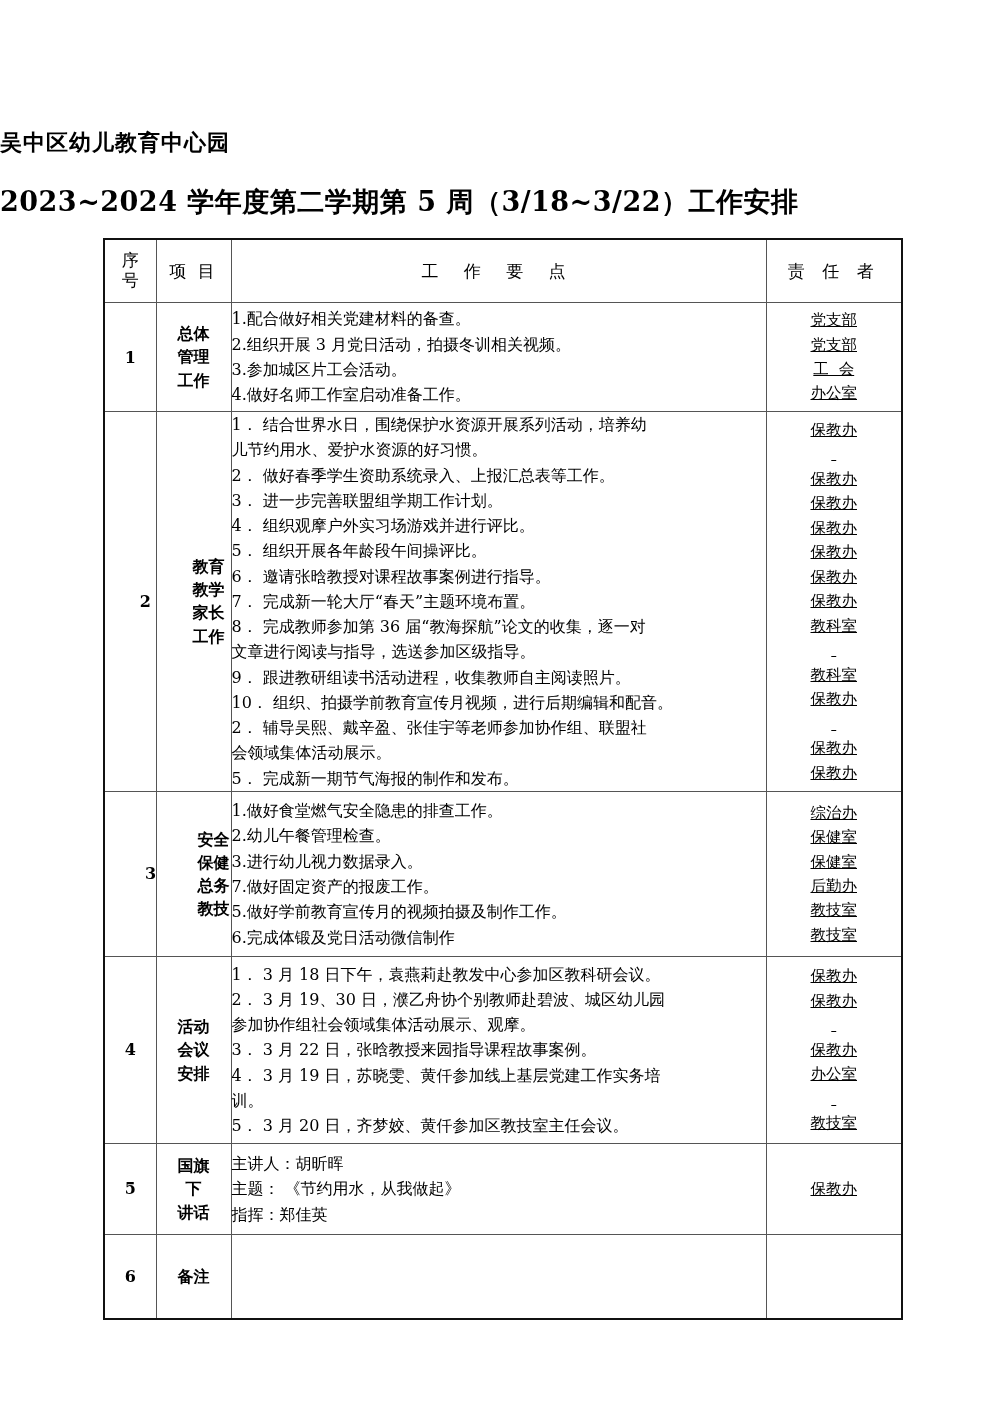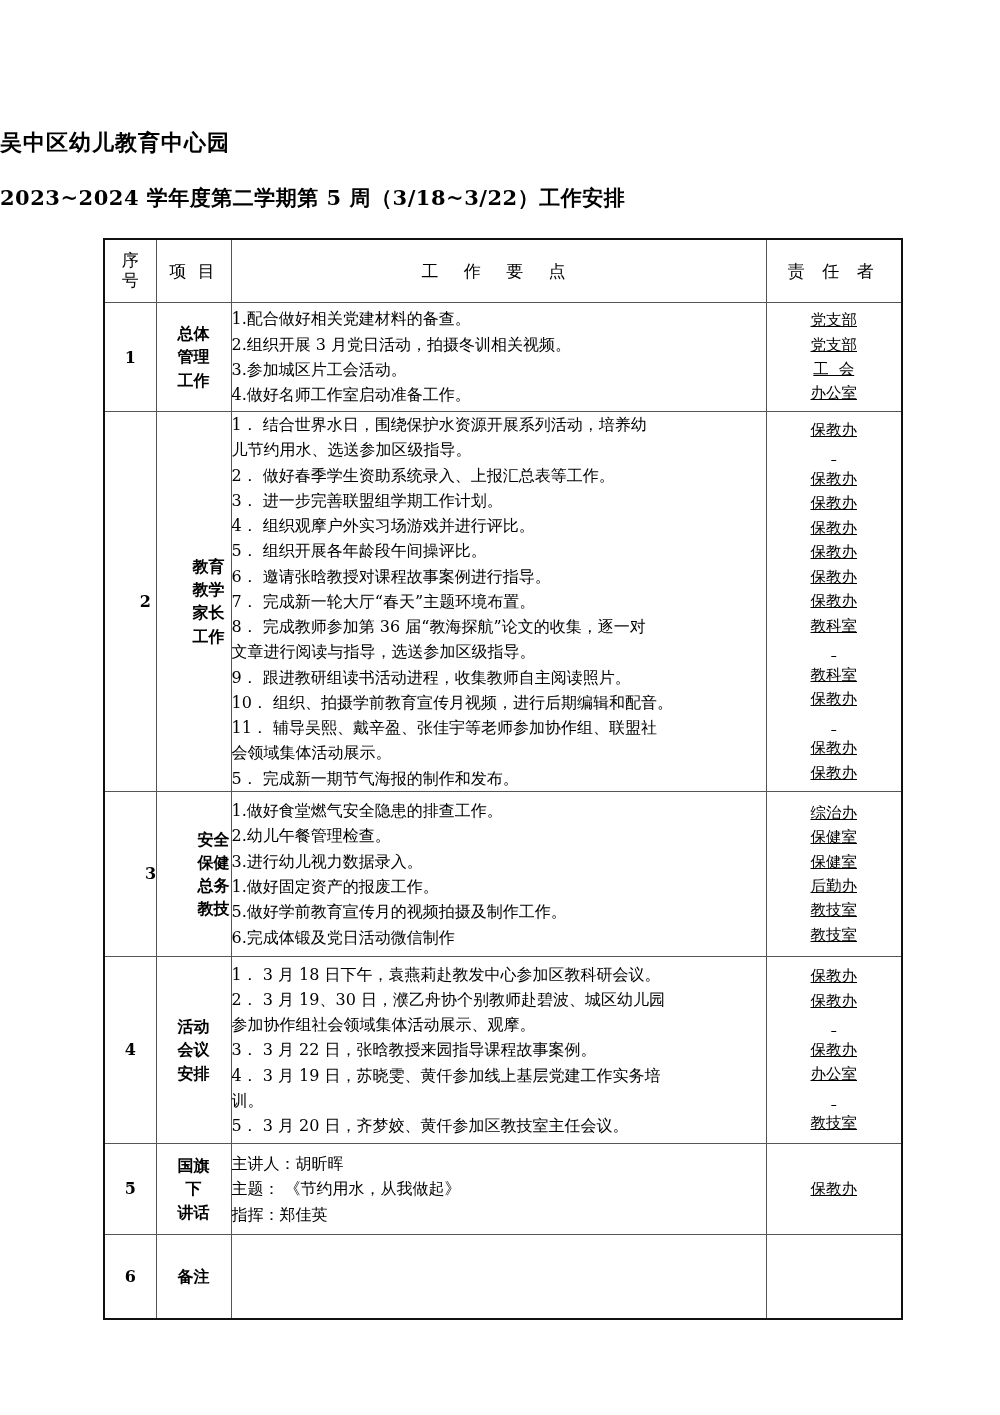--- a/index.html
+++ b/index.html
@@ -32,21 +32,21 @@
   }
   .title-main {
     font-size: 22px;
     font-weight: bold;
     letter-spacing: 1px;
     line-height: 1.3;
     font-family: "DejaVu Serif", "Liberation Serif", serif;
   }
   .title-sub {
     margin-top: 27px;
-    font-size: 21px;
+    font-size: 27px;
     font-weight: bold;
     letter-spacing: 0.5px;
     line-height: 1.3;
     font-family: "DejaVu Serif", "Liberation Serif", serif;
   }
 
   
   .table-wrap {
     position: absolute;
     left: 103px;
@@ -194,32 +194,32 @@
           <tr class="r2">
             <td class="no-cell">2</td>
             <td class="proj-cell">
               <span class="pl">教育</span>
               <span class="pl">教学</span>
               <span class="pl">家长</span>
               <span class="pl">工作</span>
             </td>
             <td class="work-cell">
               <span class="wl">1． 结合世界水日，围绕保护水资源开展系列活动，培养幼</span>
-              <span class="wl">儿节约用水、选送参加区级指导。</span>
+              <span class="wl">儿节约用水、爱护水资源的好习惯。</span>
               <span class="wl">2． 做好春季学生资助系统录入、上报汇总表等工作。</span>
               <span class="wl">3． 进一步完善联盟组学期工作计划。</span>
               <span class="wl">4． 组织观摩户外实习场游戏并进行评比。</span>
               <span class="wl">5． 组织开展各年龄段午间操评比。</span>
               <span class="wl">6． 邀请张晗教授对课程故事案例进行指导。</span>
               <span class="wl">7． 完成新一轮大厅“春天”主题环境布置。</span>
               <span class="wl">8． 完成教师参加第 36 届“教海探航”论文的收集，逐一对</span>
               <span class="wl">文章进行阅读与指导，选送参加区级指导。</span>
               <span class="wl">9． 跟进教研组读书活动进程，收集教师自主阅读照片。</span>
               <span class="wl">10． 组织、拍摄学前教育宣传月视频，进行后期编辑和配音。</span>
-              <span class="wl">11． 辅导吴熙、戴辛盈、张佳宇等老师参加协作组、联盟社</span>
+              <span class="wl">2． 辅导吴熙、戴辛盈、张佳宇等老师参加协作组、联盟社</span>
               <span class="wl">会领域集体活动展示。</span>
               <span class="wl">5． 完成新一期节气海报的制作和发布。</span>
             </td>
             <td class="resp-cell">
               <span class="rl">保教办</span>
               <span class="rl">&nbsp;</span>
               <span class="rl">保教办</span>
               <span class="rl">保教办</span>
               <span class="rl">保教办</span>
               <span class="rl">保教办</span>
@@ -239,21 +239,21 @@
             <td class="proj-cell">
               <span class="pl">安全</span>
               <span class="pl">保健</span>
               <span class="pl">总务</span>
               <span class="pl">教技</span>
             </td>
             <td class="work-cell">
               <span class="wl">1.做好食堂燃气安全隐患的排查工作。</span>
               <span class="wl">2.幼儿午餐管理检查。</span>
               <span class="wl">3.进行幼儿视力数据录入。</span>
-              <span class="wl">1.做好固定资产的报废工作。</span>
+              <span class="wl">7.做好固定资产的报废工作。</span>
               <span class="wl">5.做好学前教育宣传月的视频拍摄及制作工作。</span>
               <span class="wl">6.完成体锻及党日活动微信制作</span>
             </td>
             <td class="resp-cell">
               <span class="rl">综治办</span>
               <span class="rl">保健室</span>
               <span class="rl">保健室</span>
               <span class="rl">后勤办</span>
               <span class="rl">教技室</span>
               <span class="rl">教技室</span>

